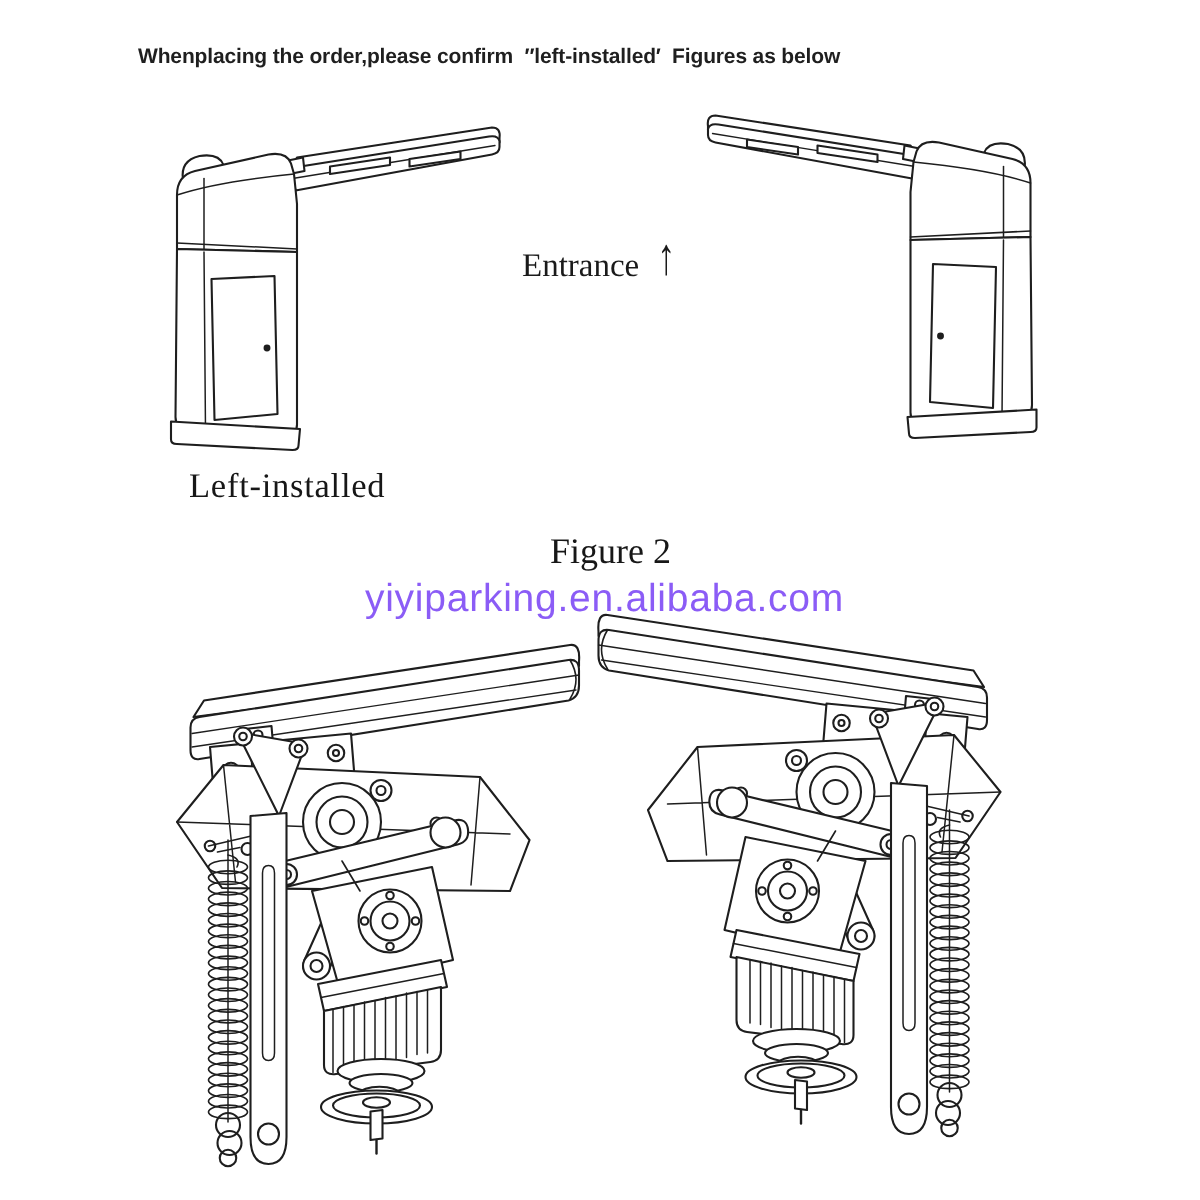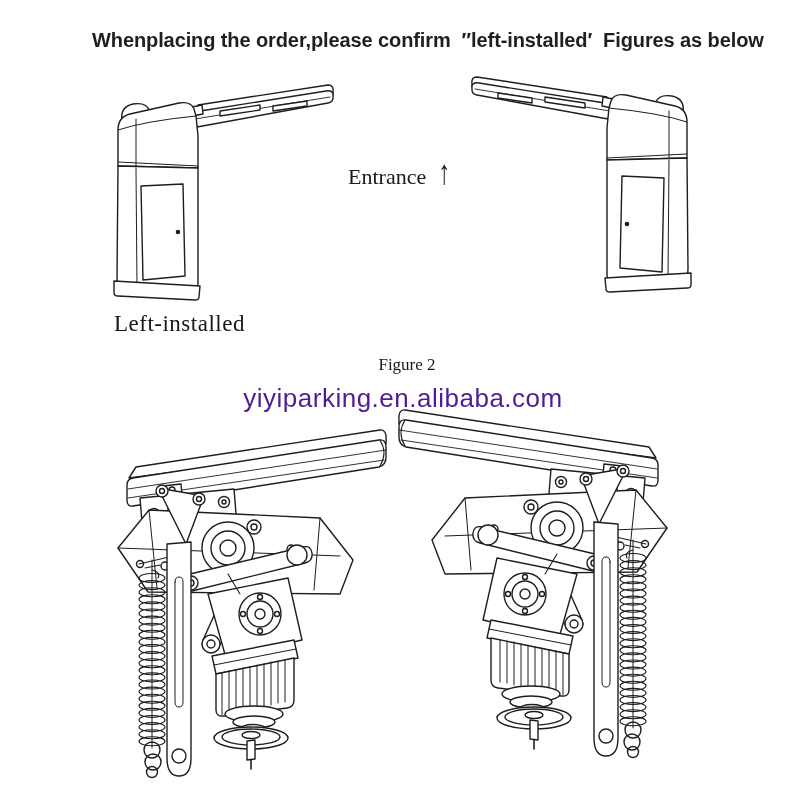--- a/index.html
+++ b/index.html
@@ -4,48 +4,48 @@
 <style>
   html,body{margin:0;padding:0;background:#ffffff;}
   .frame{
     position:relative;width:800px;height:800px;background:#ffffff;
     font-family:"Liberation Sans",sans-serif;overflow:hidden;
   }
   .drawing-layer{position:absolute;left:0;top:0;}
   .instruction{
     position:absolute;left:92px;top:29px;
     font-family:"Liberation Sans",sans-serif;
-    font-size:20px;font-weight:700;color:#1f1f1f;letter-spacing:-0.1px;
+    font-size:14px;font-weight:700;color:#1f1f1f;letter-spacing:-0.1px;
     white-space:pre;
   }
   .entrance{
     position:absolute;left:348px;top:164px;
     font-family:"Liberation Serif",serif;font-size:22px;color:#1a1a1a;
     display:flex;align-items:flex-start;
   }
   .entrance .arrow{
     display:inline-block;margin-left:12px;font-size:24px;line-height:1;
     transform:scaleY(1.45);transform-origin:50% 85%;
   }
   .install-label{
     position:absolute;top:311px;
     font-family:"Liberation Serif",serif;font-size:23px;color:#171717;
     letter-spacing:0.5px;white-space:nowrap;
   }
-  .install-label.left{left:114px;text-align:right;}
+  .install-label.left{left:126px;text-align:right;}
   .install-label.right{left:546px;}
   .fig-caption{
     position:absolute;left:0;top:355px;width:800px;text-align:center;
     padding-left:14px;box-sizing:border-box;
-    font-family:"Liberation Serif",serif;font-size:17px;color:#171717;
+    font-family:"Liberation Serif",serif;font-size:24px;color:#171717;
   }
   .watermark{
     position:absolute;left:0;top:383px;width:800px;text-align:center;
     padding-left:6px;box-sizing:border-box;
-    font-family:"Liberation Sans",sans-serif;font-size:26px;color:#4c1d95;
+    font-family:"Liberation Sans",sans-serif;font-size:26px;color:#8b5cf6;
     letter-spacing:0.5px;
   }
 </style>
 </head>
 <body>
 
 <div class="frame">
 
   <svg class="drawing-layer" width="800" height="800" viewBox="0 0 800 800">
     <defs>

